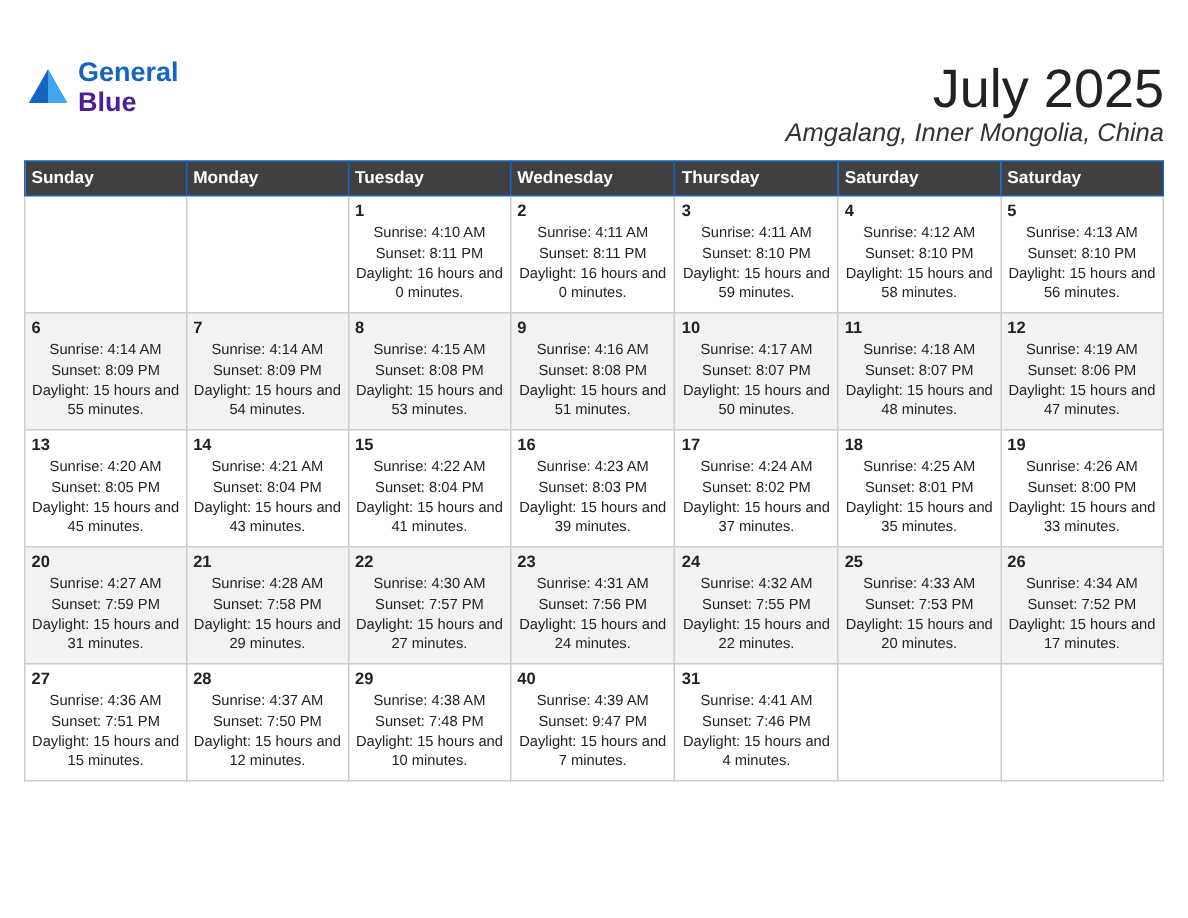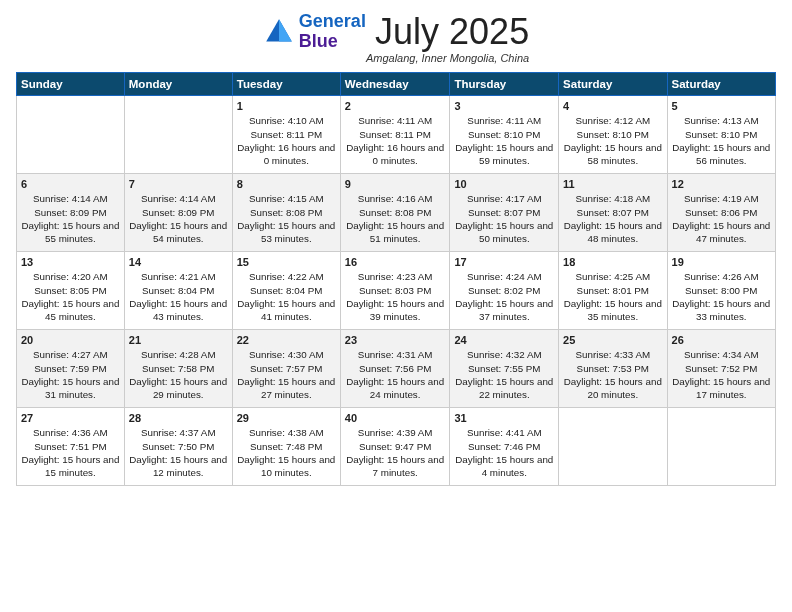--- a/index.html
+++ b/index.html
@@ -11,23 +11,24 @@
       overflow: hidden;
     }
     .page {
       width: 792px;
       height: 612px;
       padding: 12px 16px;
       background: #fff;
     }
     .header {
       display: flex;
-      justify-content: center;
+      justify-content: space-between;
       align-items: flex-start;
       margin-bottom: 8px;
+      margin-top: 27px;
     }
     .logo {
       display: flex;
       align-items: center;
       gap: 4px;
     }
     .logo-text {
       font-size: 18px;
       font-weight: bold;
       color: #1a1a2e;
@@ -43,31 +44,31 @@
     .title-block {
       text-align: right;
     }
     .month-title {
       font-size: 36px;
       font-weight: normal;
       color: #222;
       line-height: 1.1;
     }
     .location {
-      font-size: 11px;
+      font-size: 17px;
       color: #333;
       font-style: italic;
     }
     .calendar {
       width: 100%;
       border-collapse: collapse;
       font-size: 10.5px;
     }
     .calendar thead tr th {
-      background: #0c4a6e;
+      background: #404040;
       color: #fff;
       font-weight: bold;
       font-size: 11.5px;
       padding: 5px 4px;
       text-align: left;
       border: 1px solid #1565c0;
       margin-left: 12px;
     }
     .calendar tbody tr td {
       vertical-align: top;

